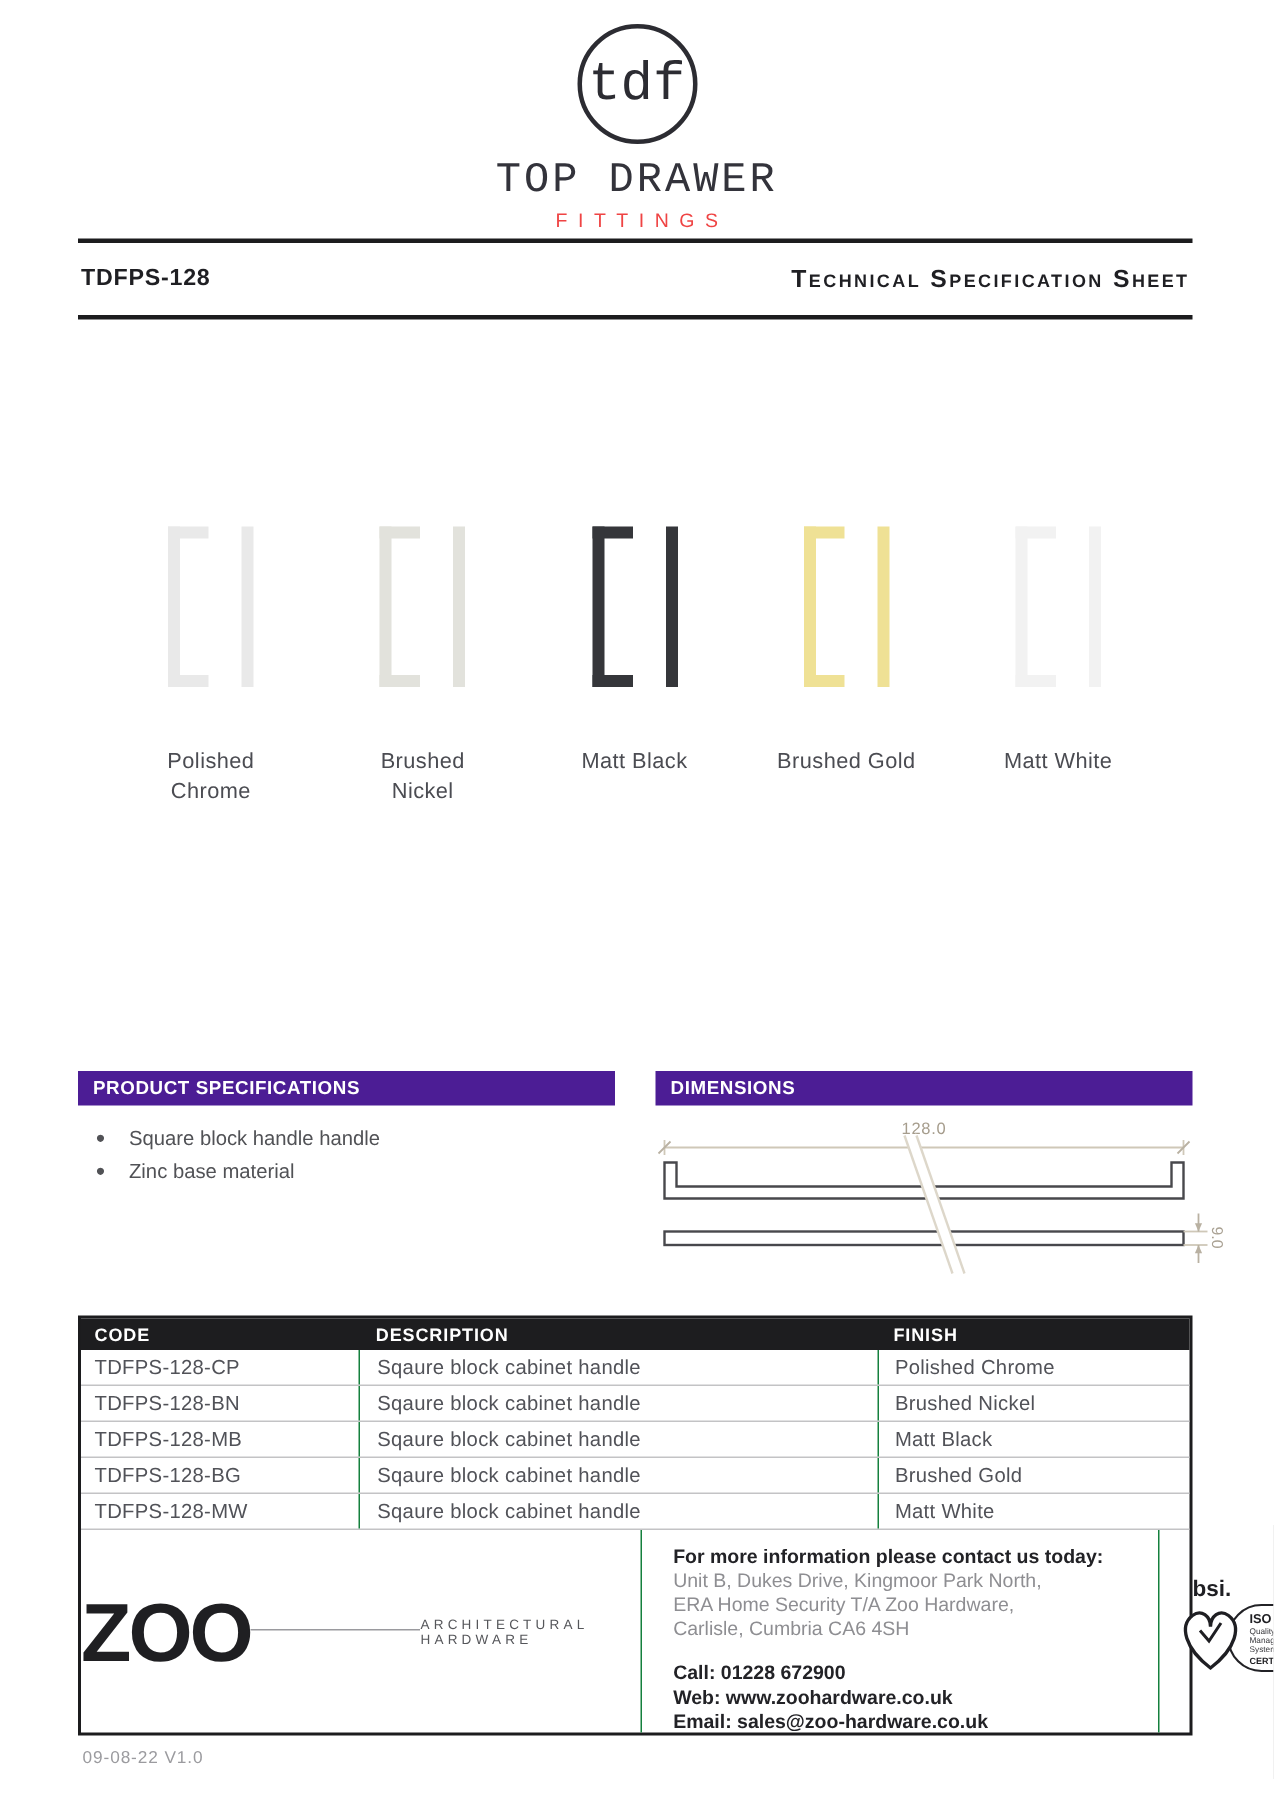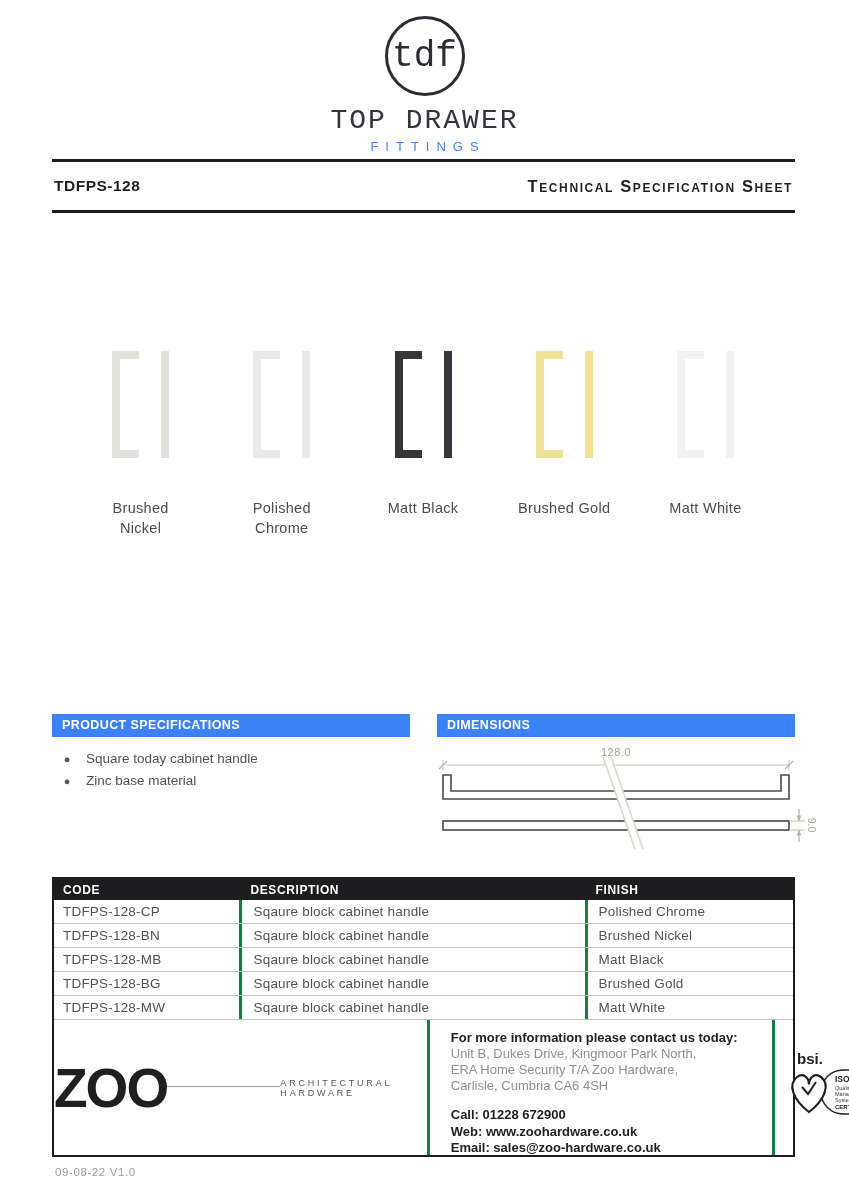--- a/index.html
+++ b/index.html
@@ -10,21 +10,21 @@
     margin:0 auto;
   }
   
   .brand { position:absolute; top:16px; left:0; right:0; text-align:center; }
   .monogram-circle {
     width:80px; height:80px; border:3px solid #2c2c32; border-radius:50%;
     margin:0 auto; display:flex; align-items:center; justify-content:center;font-family:Liberation Mono, monospace;
   }
   .monogram-text { font-size:36px; color:#2c2c32; letter-spacing:0; }
   .brand-title { margin-top:9px; font-size:28px; font-weight:500; letter-spacing:2px; color:#33333b;font-family:Liberation Mono, monospace; }
-  .brand-subtitle { margin-top:3px; font-size:13px; letter-spacing:7px; color:#3b82f6; text-indent:7px; }
+  .brand-subtitle { margin-top:3px; font-size:13px; letter-spacing:7px; color:#ef4444; text-indent:7px; }
   
   .title-row {
     position:absolute; top:159px; left:52px; width:743px; height:54px;
     border-top:3px solid #1c1c1e; border-bottom:3px solid #1c1c1e;
     display:flex; align-items:center; justify-content:space-between; padding:0 2px;
   }
   .product-code { font-size:15.5px; font-weight:700; letter-spacing:.5px; }
   .sheet-title { font-size:16.5px; font-weight:600; letter-spacing:1.6px; font-variant:small-caps; }
   
   .finishes { position:absolute; top:350px; left:70px; width:706px; display:flex; }
@@ -36,38 +36,38 @@
   }
   .handle-side { width:8px; height:107px; background:var(--c); }
   .finish-label {
     margin-top:40px; font-size:14.5px; line-height:20px; color:#4b4c52;
     text-align:center; white-space:pre-line; letter-spacing:.3px;
   }
   
   .two-col { position:absolute; top:714px; left:52px; width:743px; display:flex; gap:27px; }
   .col { flex:1; min-width:0; }
   .section-bar {
-    background:#3b82f6; color:#ffffff; height:23px; line-height:23px;
+    background:#4c1d95; color:#ffffff; height:23px; line-height:23px;
     font-size:12.5px; font-weight:700; letter-spacing:.4px; padding-left:10px;
   }
   .bullet-list { margin-top:11px; }
   .bullet-row { display:flex; font-size:13.5px; color:#515256; line-height:22px; }
   .bullet-dot { width:14px; text-align:center; margin-left:8px; margin-right:12px; font-size:11px; }
   .dim-wrap { margin-top:6px; overflow:visible; }
   .dim-wrap svg { overflow:visible; display:block; }
   
   .sheet-table { position:absolute; top:877px; left:52px; width:743px; border:2px solid #1c1c1e; background:#fff; }
   .t-head { display:flex; background:#1d1d1f; color:#fff; height:21px; align-items:center;
             font-size:12px; font-weight:700; letter-spacing:.6px; }
   .t-row { display:flex; height:24px; align-items:center; border-bottom:1px solid #c3c3c5;
            font-size:13.5px; color:#515258; letter-spacing:.2px; }
   .c1 { flex:0 0 25.1%; padding-left:9px; }
   .c2 { flex:0 0 46.7%; padding-left:11px; }
   .c3 { flex:1; padding-left:11px; }
-  .t-row .c2, .t-row .c3, .t-bottom .c2b, .t-bottom .c3b { border-left:3px solid #15803d; }
+  .t-row .c2, .t-row .c3, .t-bottom .c2b, .t-bottom .c3b { border-left:1px solid #15803d; }
   .t-row .c2, .t-row .c3 { align-self:stretch; display:flex; align-items:center; }
   .t-bottom { display:flex; height:135px; }
   .c1b { flex:0 0 25.1%; display:flex; flex-direction:row; align-items:center; justify-content:center; }
   .c2b { flex:0 0 46.7%; padding:10px 0 0 21px; }
   .c3b { flex:1; display:flex; align-items:center; justify-content:center; }
   .zoo-logo { font-size:55px; font-weight:800; letter-spacing:-2px; color:#1f1f22; line-height:52px; }
   .zoo-rule { width:148px; height:1px; background:#9a9a9e; margin:3px 0 5px; }
   .zoo-tagline { font-size:9px; letter-spacing:2.8px; color:#55565a; }
   .contact-heading { font-size:13px; font-weight:700; color:#222226; line-height:16px; }
   .address-line { font-size:13px; color:#8e8e92; line-height:16px; }
@@ -89,34 +89,34 @@
     <div class="brand-subtitle">FITTINGS</div>
   </div>
 
   <div class="title-row">
     <span class="product-code">TDFPS-128</span>
     <span class="sheet-title">Technical Specification Sheet</span>
   </div>
 
   <div class="finishes">
     <div class="finish-item">
+      <div class="handle-pair" style="--c: #e9e9e9;">
+        <div class="handle-front"></div>
+        <div class="handle-side"></div>
+      </div>
+      <div class="finish-label">Polished
+Chrome</div>
+    </div>
+    <div class="finish-item">
       <div class="handle-pair" style="--c: #e2e2dc;">
         <div class="handle-front"></div>
         <div class="handle-side"></div>
       </div>
       <div class="finish-label">Brushed
 Nickel</div>
-    </div>
-    <div class="finish-item">
-      <div class="handle-pair" style="--c: #e9e9e9;">
-        <div class="handle-front"></div>
-        <div class="handle-side"></div>
-      </div>
-      <div class="finish-label">Polished
-Chrome</div>
     </div>
     <div class="finish-item">
       <div class="handle-pair" style="--c: #35363a;">
         <div class="handle-front"></div>
         <div class="handle-side"></div>
       </div>
       <div class="finish-label">Matt Black</div>
     </div>
     <div class="finish-item">
       <div class="handle-pair" style="--c: #efe195;">
@@ -133,21 +133,21 @@
       <div class="finish-label">Matt White</div>
     </div>
   </div>
 
   <div class="two-col">
     <div class="col">
       <div class="section-bar">PRODUCT SPECIFICATIONS</div>
       <div class="bullet-list">
         <div class="bullet-row">
           <span class="bullet-dot">●</span>
-          <span>Square today cabinet handle</span>
+          <span>Square block handle handle</span>
         </div>
         <div class="bullet-row">
           <span class="bullet-dot">●</span>
           <span>Zinc base material</span>
         </div>
       </div>
     </div>
     <div class="col">
       <div class="section-bar">DIMENSIONS</div>
       <div class="dim-wrap">

